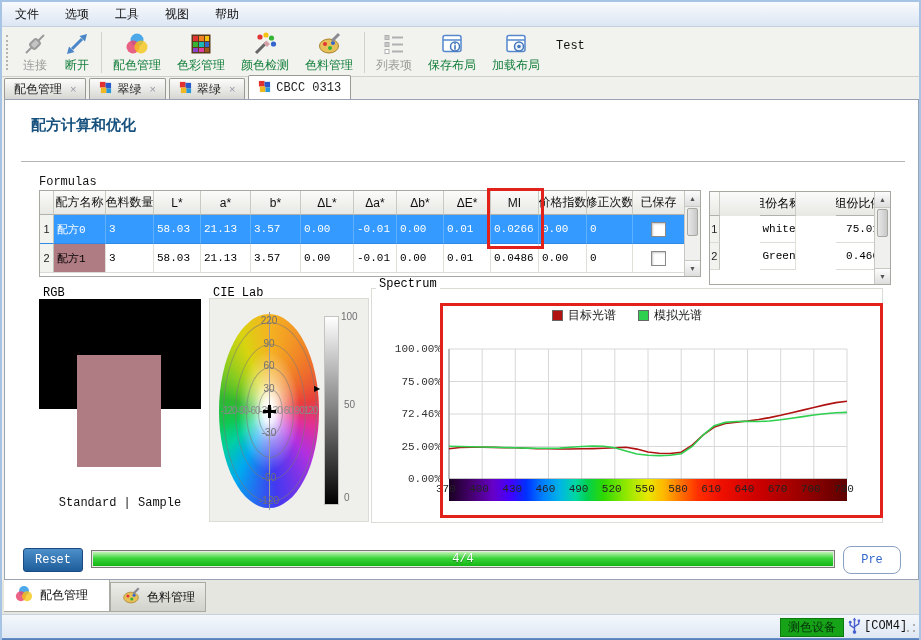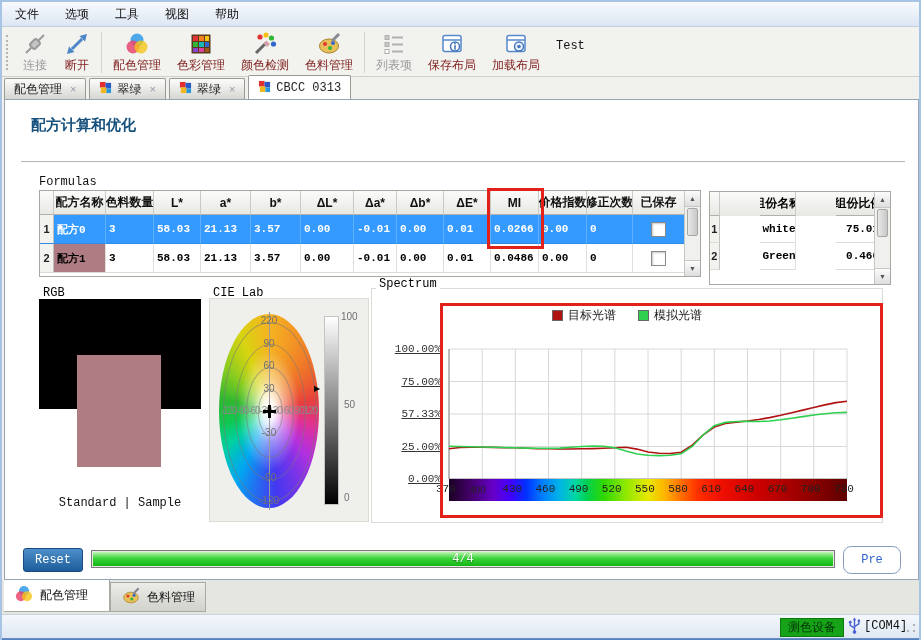--- a/index.html
+++ b/index.html
@@ -8,41 +8,41 @@
   #window{position:absolute;inset:0;background:#f0f0ec;border-left:2px solid #a8c4e4;border-right:2px solid #a8c4e4;border-top:2px solid #a8c4e4;box-sizing:border-box;}
 
   
   #menubar{position:absolute;left:0;top:0;right:0;height:24px;background:linear-gradient(#f8fafd,#dce6f3);border-bottom:1px solid #c4d0e2;display:flex;align-items:center;padding-left:0;}
   .menu-item{font-size:12px;color:#101010;padding:3px 13px;cursor:default;}
 
   
   #toolbar{position:absolute;left:0;top:25px;right:0;height:47px;background:#f2f2ee;border-bottom:1px solid #d0d0c8;display:flex;align-items:flex-start;padding:2px 0 0 2px;}
   .tgrip{width:3px;border-left:2px dotted #b4b4ac;margin:6px 3px 6px 2px;align-self:stretch;}
   .tsep{width:1px;background:#d2d2ca;margin:3px 3px;align-self:stretch;}
-  .tbtn{display:flex;flex-direction:column;align-items:center;gap:0;padding:2px 8px 0 8px;font-size:12px;color:#7f1d1d;}
+  .tbtn{display:flex;flex-direction:column;align-items:center;gap:0;padding:2px 8px 0 8px;font-size:12px;color:#15803d;}
   .tbtn .ticon{width:26px;height:26px;display:flex;align-items:center;justify-content:center;}
   .tbtn.disabled{color:#9a9a9a;}
   .ttext{font-size:12px;color:#111;padding:10px 6px 0 8px;}
 
   
   #tabbar{position:absolute;left:0;top:73px;right:0;height:24px;display:flex;align-items:flex-end;padding-left:2px;}
   .tab{height:20px;display:flex;align-items:center;gap:5px;padding:0 9px;background:linear-gradient(#fcfcfb,#d6d6d2);border:1px solid #9a9a94;border-bottom:none;border-radius:2px 2px 0 0;margin-right:3px;font-size:12px;color:#222;}
   .tab.active{height:23px;background:#fff;z-index:3;position:relative;}
   .tab .close{color:#9a9aa8;font-size:11px;margin-left:3px;line-height:1;}
 
   
   #page{position:absolute;left:2px;top:97px;width:915px;height:481px;background:#fff;border:1px solid #98a4b4;border-top:1px solid #98a4b4;box-sizing:border-box;z-index:2;}
   #page-title{position:absolute;left:26px;top:16px;font-size:15px;font-weight:bold;color:#17517e;}
   #title-rule{position:absolute;left:16px;top:61px;width:884px;border-top:1px solid #b4b4b4;}
 
   
   #formulas-label{position:absolute;left:34px;top:75px;font-size:12px;color:#111;}
   #ftable{position:absolute;left:34px;top:90px;width:662px;height:87px;border:1px solid #a8a8a2;box-sizing:border-box;background:#fff;}
   .frow{display:flex;width:645px;}
-  .fc{box-sizing:border-box;border-right:1px solid #e0e0da;overflow:hidden;white-space:nowrap;font-size:11px;display:flex;align-items:center;padding:0 3px;font-weight:bold;}
+  .fc{box-sizing:border-box;border-right:1px solid #e0e0da;overflow:hidden;white-space:nowrap;font-size:11px;display:flex;align-items:center;padding:0 3px;}
   .fhead{height:24px;background:linear-gradient(#fbfbfa,#e7e7e3);}
   .fhead .fc{border-right:1px solid #cacac4;border-bottom:1px solid #b2b2ac;justify-content:center;font-size:12px;color:#101010;padding:0 1px;}
   .fbody{height:29px;}
   .fbody .fc{border-bottom:1px solid #dcdcd6;font-family:"Liberation Mono","DejaVu Sans Mono",monospace;}
   .fbody.sel .fc{background:#359aff;color:#fff;border-right-color:#5fb0ff;border-bottom-color:#2f8ae6;}
   .rownum{justify-content:center !important;background:#f2f2ef !important;color:#222 !important;border-right:1px solid #c2c2bc !important;font-family:"Liberation Sans",sans-serif !important;}
   .c0{width:14px;}.c1{width:52px;}.c2{width:48px;}.c3{width:47px;}.c4{width:50px;}.c5{width:50px;}
   .c6{width:53px;}.c7{width:43px;}.c8{width:47px;}.c9{width:47px;}.c10{width:48px;}.c11{width:48px;}
   .c12{width:46px;}.c13{width:52px;justify-content:center !important;}
   .cb{width:13px;height:13px;background:#fff;border:1px solid #8a8a8a;box-shadow:inset 1px 1px 2px rgba(0,0,0,.22);}
@@ -91,21 +91,21 @@
   #gray-0{left:134px;top:193px;}
   #gray-marker{position:absolute;left:104px;top:85px;font-size:8px;color:#000;}
 
   
   #spectrum-panel{position:absolute;left:366px;top:188px;width:512px;height:235px;border:1px solid #dcdcd6;box-sizing:border-box;background:#fff;}
   #spectrum-label{position:absolute;left:4px;top:-12px;font-size:12px;background:#fff;padding:0 3px;}
   #spec-legend{position:absolute;left:0;top:18px;width:100%;display:flex;justify-content:center;gap:22px;font-size:12px;color:#222;}
   .legend-item{display:flex;align-items:center;gap:5px;}
   .legend-swatch{width:9px;height:9px;border:1px solid #666;}
   #spec-svg{position:absolute;left:0;top:0;width:512px;height:235px;}
-  #spec-ylabels span{position:absolute;right:441px;width:70px;text-align:right;font-size:11px;color:#333;font-family:"Liberation Mono","DejaVu Sans Mono",monospace;text-decoration:underline;}
+  #spec-ylabels span{position:absolute;right:441px;width:70px;text-align:right;font-size:11px;color:#333;font-family:"Liberation Mono","DejaVu Sans Mono",monospace;}
   #spec-band{position:absolute;left:77px;top:190px;width:398px;height:22px;
     background:linear-gradient(90deg,#1a0022 0%,#45006e 5.6%,#6600c8 11.1%,#4400ff 15.3%,#0030ff 19.4%,#0080ff 23.6%,#00b4e6 27.8%,#00d8a0 31.9%,#00d050 34.7%,#30d800 38.9%,#90e800 44.4%,#e8e800 50%,#ffb400 54.2%,#ff7000 58.3%,#ff3000 62.5%,#f01000 68.1%,#cc0000 77.8%,#990000 88.9%,#5e0000 100%);}
   #spec-xlabels span{position:absolute;top:194px;width:26px;margin-left:-13px;text-align:left;font-size:11px;color:#222;}
   #red-spec-box{position:absolute;left:435px;top:203px;width:443px;height:215px;border:3px solid #e3211b;box-sizing:border-box;z-index:6;pointer-events:none;}
 
   
   #reset-btn{position:absolute;left:18px;top:448px;width:58px;height:22px;background:linear-gradient(#4c8fc9,#1d5d9b);border:1px solid #1a4a80;border-radius:3px;color:#fff;font-size:12px;display:flex;align-items:center;justify-content:center;}
   #progress-bar{position:absolute;left:86px;top:450px;width:744px;height:18px;border:1px solid #7a7a74;background:#e8e8e4;box-sizing:border-box;}
   #progress-fill{position:absolute;inset:1px;background:linear-gradient(#c0f4b4,#3ad43a 45%,#14b614);}
   #progress-text{position:absolute;inset:0;display:flex;align-items:center;justify-content:center;color:#fff;font-size:12px;text-shadow:0 1px 1px rgba(0,0,0,.35);}
@@ -447,28 +447,28 @@
           <line x1="77" y1="92.5" x2="475" y2="92.5" stroke="#d8d8d8" stroke-width="1"></line>
           <line x1="77" y1="60.0" x2="475" y2="60.0" stroke="#d8d8d8" stroke-width="1"></line>
           <line x1="77" y1="60" x2="77" y2="190" stroke="#8a8a8a"></line>
           <line x1="77" y1="190" x2="475" y2="190" stroke="#8a8a8a"></line>
           <polyline fill="none" stroke="#b01212" stroke-width="1.6" points="77.0,159.8 88.1,158.5 99.1,158.2 110.2,158.3 121.2,158.4 132.3,158.7 143.3,158.8 154.4,159.3 165.4,159.7 176.5,159.8 187.6,160.0 198.6,160.0 209.7,159.8 220.7,159.6 231.8,159.2 242.8,158.7 253.9,158.3 264.9,160.1 276.0,163.0 287.1,164.3 298.1,164.5 309.2,163.2 320.2,156.2 331.3,145.8 342.3,138.0 353.4,134.4 364.4,133.1 375.5,132.0 386.6,130.5 397.6,128.6 408.7,126.3 419.7,123.7 430.8,121.1 441.8,118.5 452.9,115.9 463.9,113.6 475.0,112.3"></polyline>
           <polyline fill="none" stroke="#2fcf4f" stroke-width="1.6" points="77.0,157.2 88.1,157.5 99.1,157.8 110.2,158.0 121.2,158.3 132.3,158.5 143.3,158.8 154.4,159.1 165.4,159.3 176.5,159.3 187.6,159.1 198.6,158.3 209.7,157.5 220.7,157.0 231.8,157.2 242.8,158.8 253.9,162.1 264.9,165.0 276.0,166.3 287.1,166.6 298.1,166.3 309.2,164.7 320.2,157.5 331.3,145.8 342.3,136.7 353.4,133.4 364.4,132.5 375.5,132.3 386.6,132.5 397.6,132.0 408.7,130.8 419.7,129.2 430.8,127.6 441.8,126.0 452.9,124.7 463.9,123.7 475.0,123.4"></polyline>
         </svg>
       <div id="spec-ylabels">
           <span style="top: 54px;">100.00%</span>
           <span style="top: 86.5px;">75.00%</span>
-          <span style="top: 119px;">57.33%</span>
+          <span style="top: 119px;">72.46%</span>
           <span style="top: 151.5px;">25.00%</span>
           <span style="top: 184px;">0.00%</span>
         </div>
       <div id="spec-band"></div>
       <div id="spec-xlabels" class="mono">
           <span style="left: 77px;">370</span>
-          <span style="left: 110.167px; font-family: Liberation Serif, serif;">400</span>
+          <span style="left: 110.167px;">400</span>
           <span style="left: 143.333px;">430</span>
           <span style="left: 176.5px;">460</span>
           <span style="left: 209.667px;">490</span>
           <span style="left: 242.833px;">520</span>
           <span style="left: 276px;">550</span>
           <span style="left: 309.167px;">580</span>
           <span style="left: 342.333px;">610</span>
           <span style="left: 375.5px;">640</span>
           <span style="left: 408.667px;">670</span>
           <span style="left: 441.833px;">700</span>

